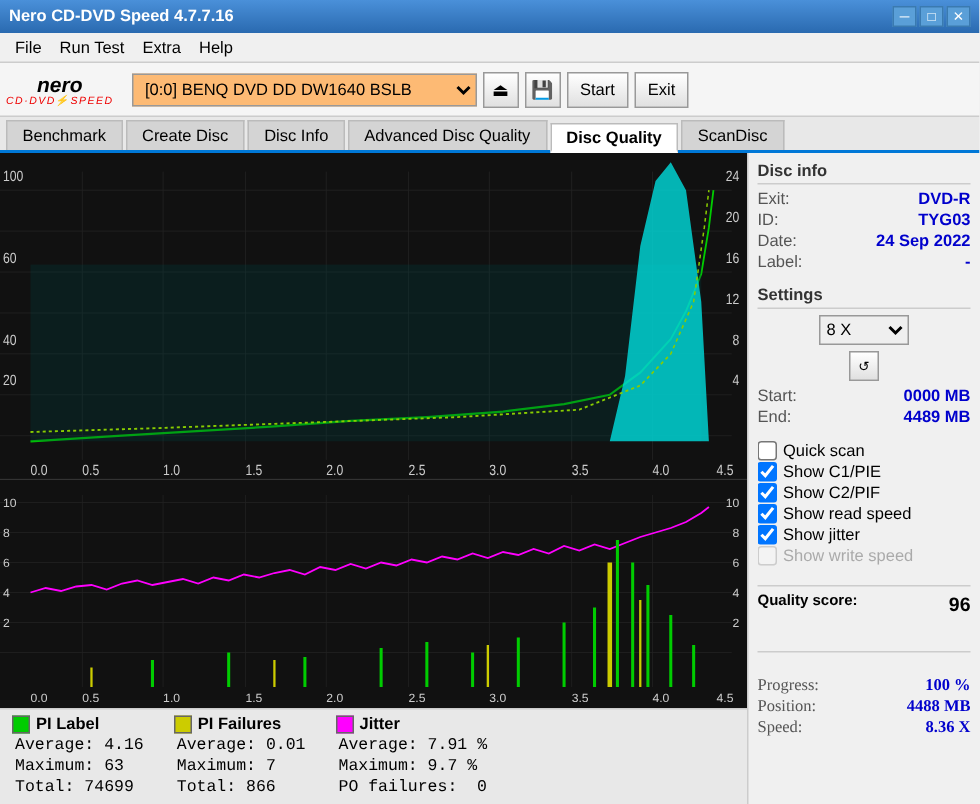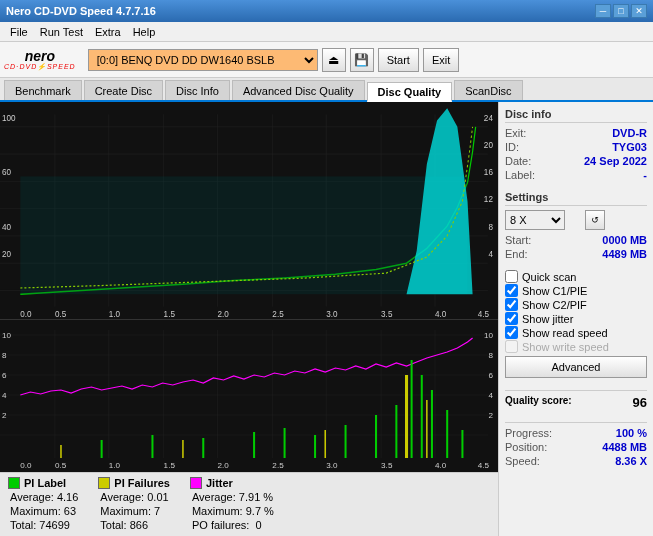--- a/index.html
+++ b/index.html
@@ -175,20 +175,21 @@
       font-weight: bold;
     }
     .legend-color {
       width: 12px;
       height: 12px;
       border: 1px solid #666;
     }
     .legend-row {
       font-size: 11px;
       padding-left: 2px;
+      font-family: Liberation Mono, monospace;
     }
     .sidebar {
       width: 155px;
       background: #f0f0f0;
       border-left: 1px solid #ccc;
       padding: 6px;
       display: flex;
       flex-direction: column;
       gap: 4px;
       overflow: hidden;
@@ -208,22 +209,23 @@
       display: flex;
       justify-content: space-between;
       font-size: 11px;
       margin-bottom: 2px;
     }
     .sidebar-label { color: #555; }
     .sidebar-value { color: #0000cc; font-weight: bold; }
     .settings-row {
       display: flex;
       align-items: center;
-      gap: 20px;
+      gap: 4px;
       margin-bottom: 4px;
+      flex-direction: column;
     }
     .settings-combo {
       width: 60px;
       height: 20px;
       font-size: 11px;
       border: 1px solid #999;
     }
     .mb-row {
       display: flex;
       justify-content: space-between;
@@ -254,23 +256,24 @@
       display: flex;
       justify-content: space-between;
       font-size: 11px;
       margin-top: 4px;
       border-top: 1px solid #ccc;
       padding-top: 4px;
     }
     .quality-score-label { font-size: 10px; font-weight: bold; }
     .quality-score-value { font-size: 13px; font-weight: bold; color: #000; }
     .progress-section {
-      margin-top: 8px;
+      margin-top: 20px;
       border-top: 1px solid #ccc;
-      padding-top: 4px;
+      padding-top: 16px;
+      font-family: Liberation Serif, serif;
     }
     svg {
       width: 100%;
       height: 100%;
     }
     .chart-top svg, .chart-bottom svg {
       position: absolute;
       top: 0; left: 0;
     }
   </style>
@@ -542,31 +545,30 @@
       <div class="checkbox-row">
         <input type="checkbox" checked="" style="">
         <span>Show C1/PIE</span>
       </div>
       <div class="checkbox-row">
         <input type="checkbox" checked="" style="">
         <span>Show C2/PIF</span>
       </div>
       <div class="checkbox-row">
         <input type="checkbox" checked="" style="">
-        <span>Show jitter</span>
+        <span>Show read speed</span>
       </div>
       <div class="checkbox-row">
         <input type="checkbox" checked="" style="">
-        <span>Show read speed</span>
+        <span>Show jitter</span>
       </div>
       <div class="checkbox-row disabled">
         <input type="checkbox" disabled="" style="">
         <span>Show write speed</span>
       </div>
-      <button class="advanced-btn">Advanced</button>
     </div>
 
     <div class="quality-score-row">
       <span class="quality-score-label">Quality score:</span>
       <span class="quality-score-value">96</span>
     </div>
 
     <div class="progress-section">
       <div class="mb-row">
         <span class="mb-label">Progress:</span>

